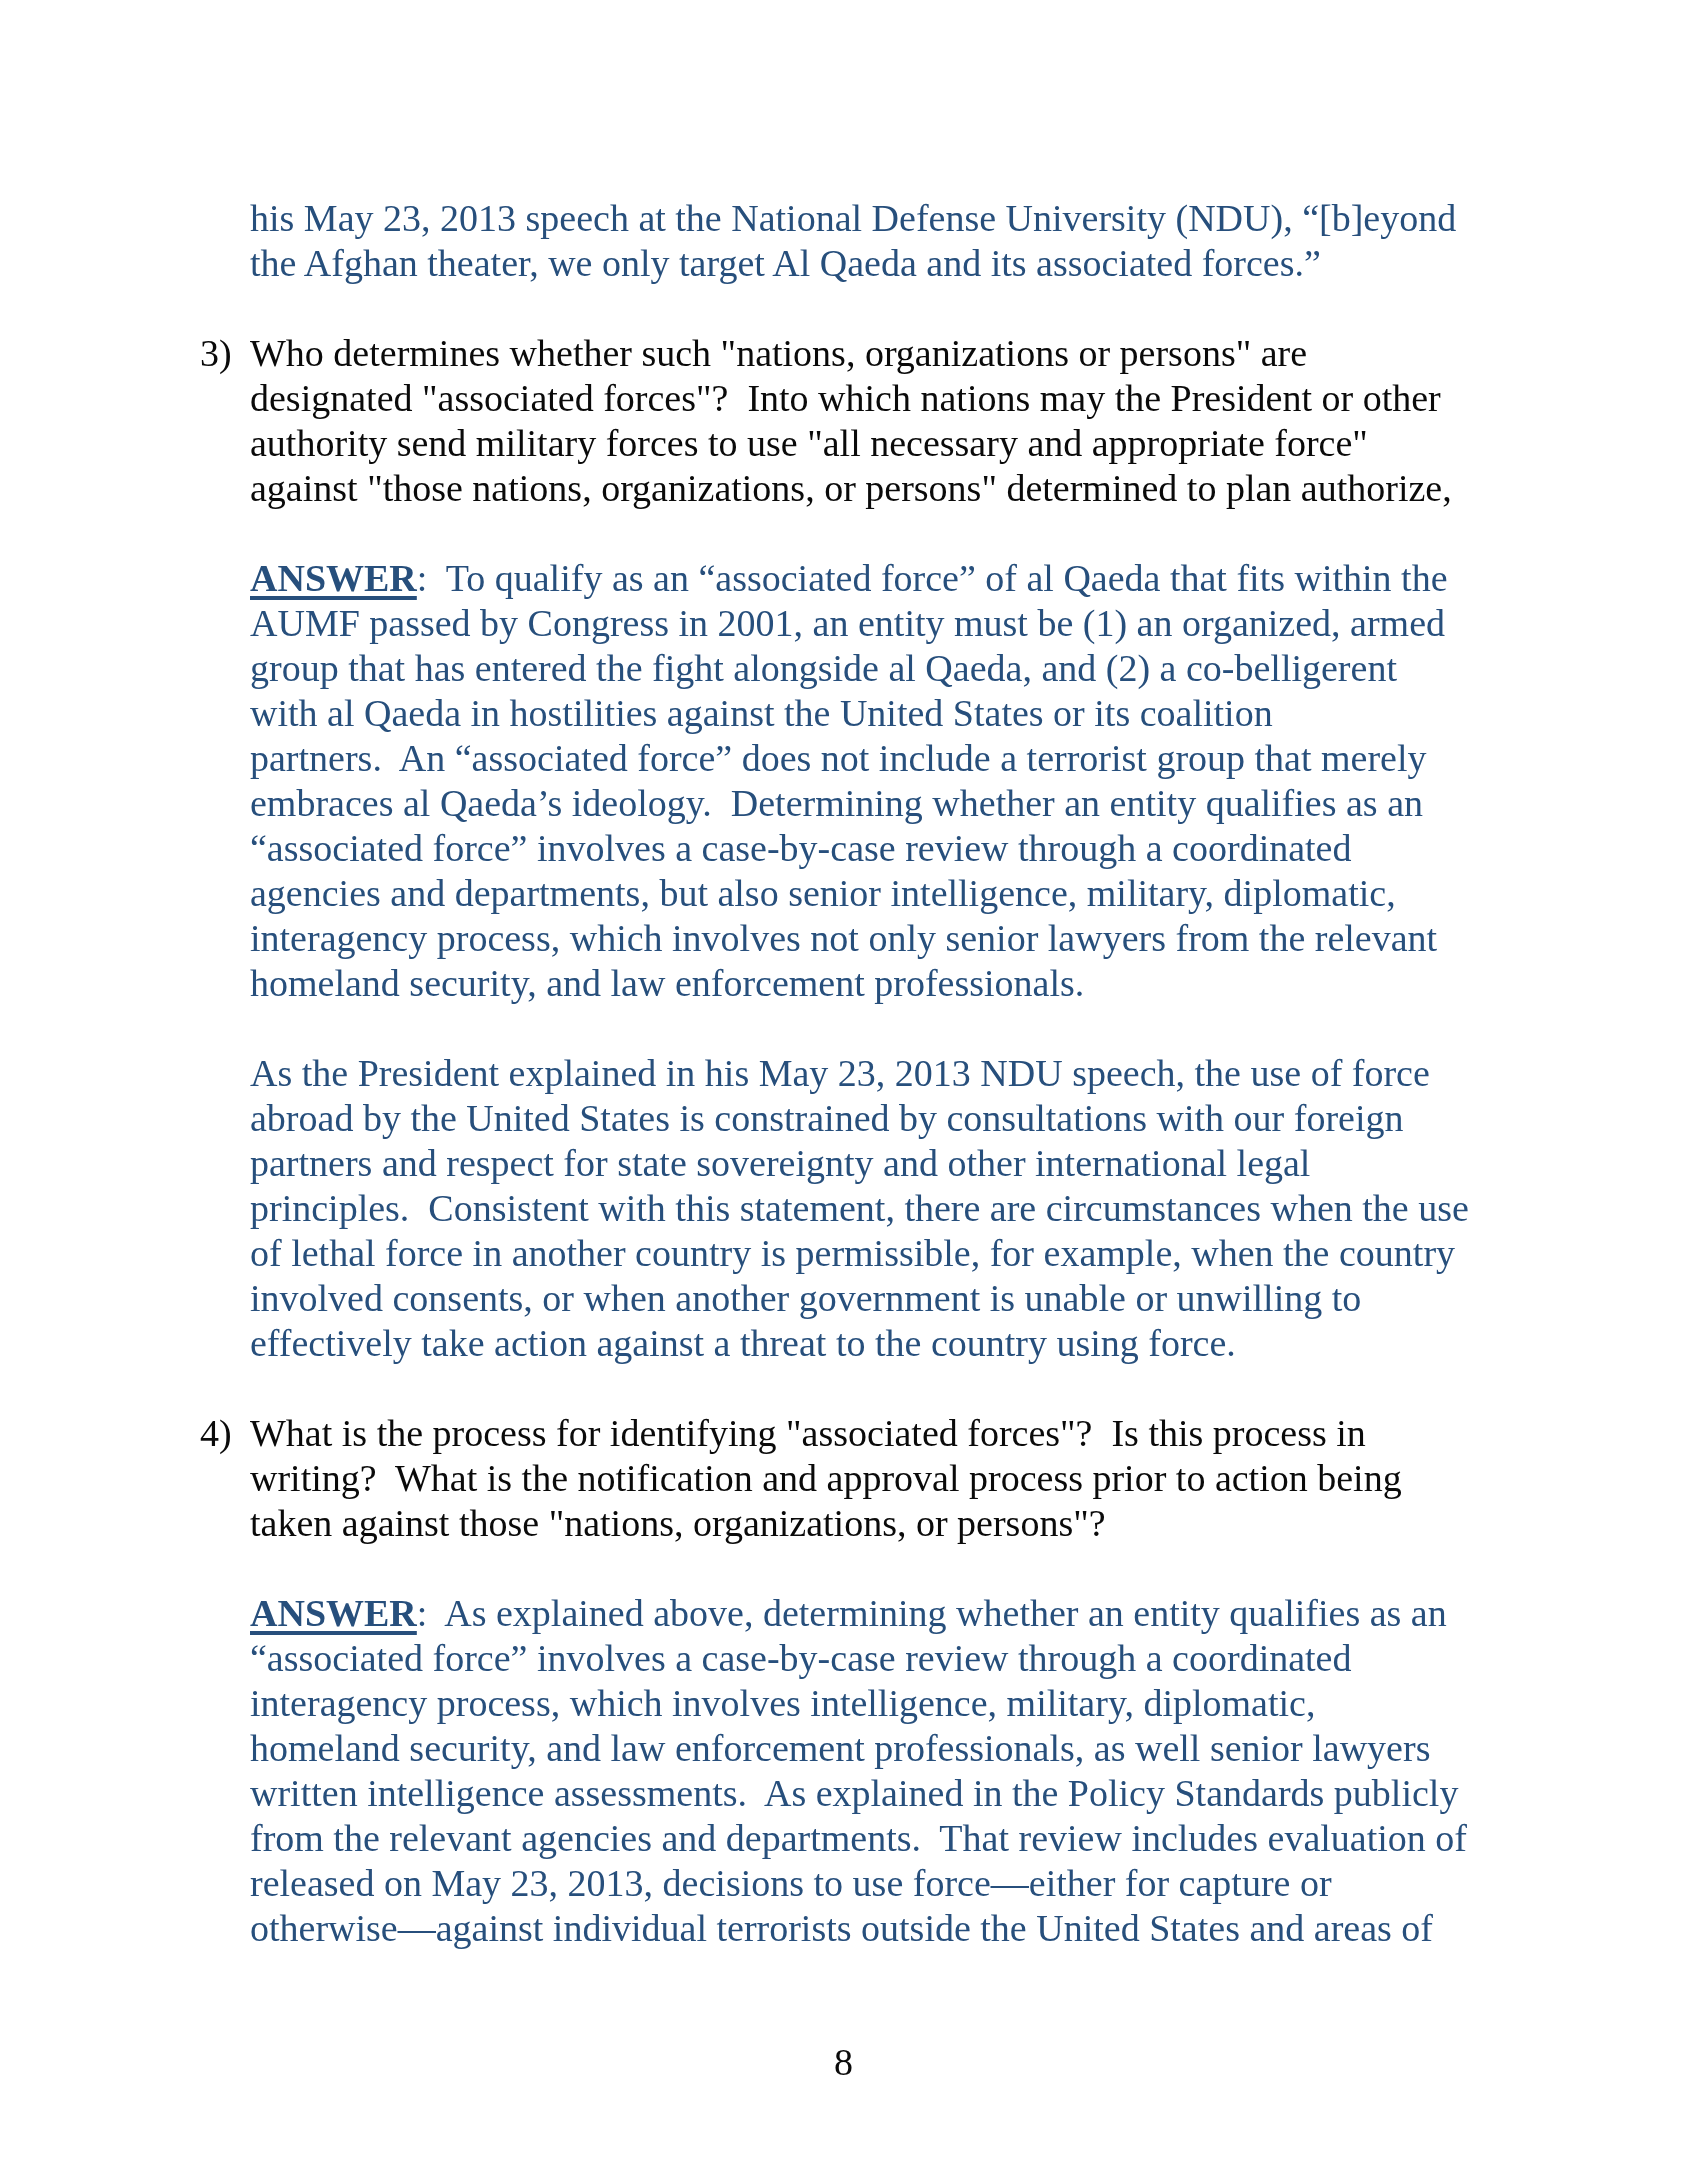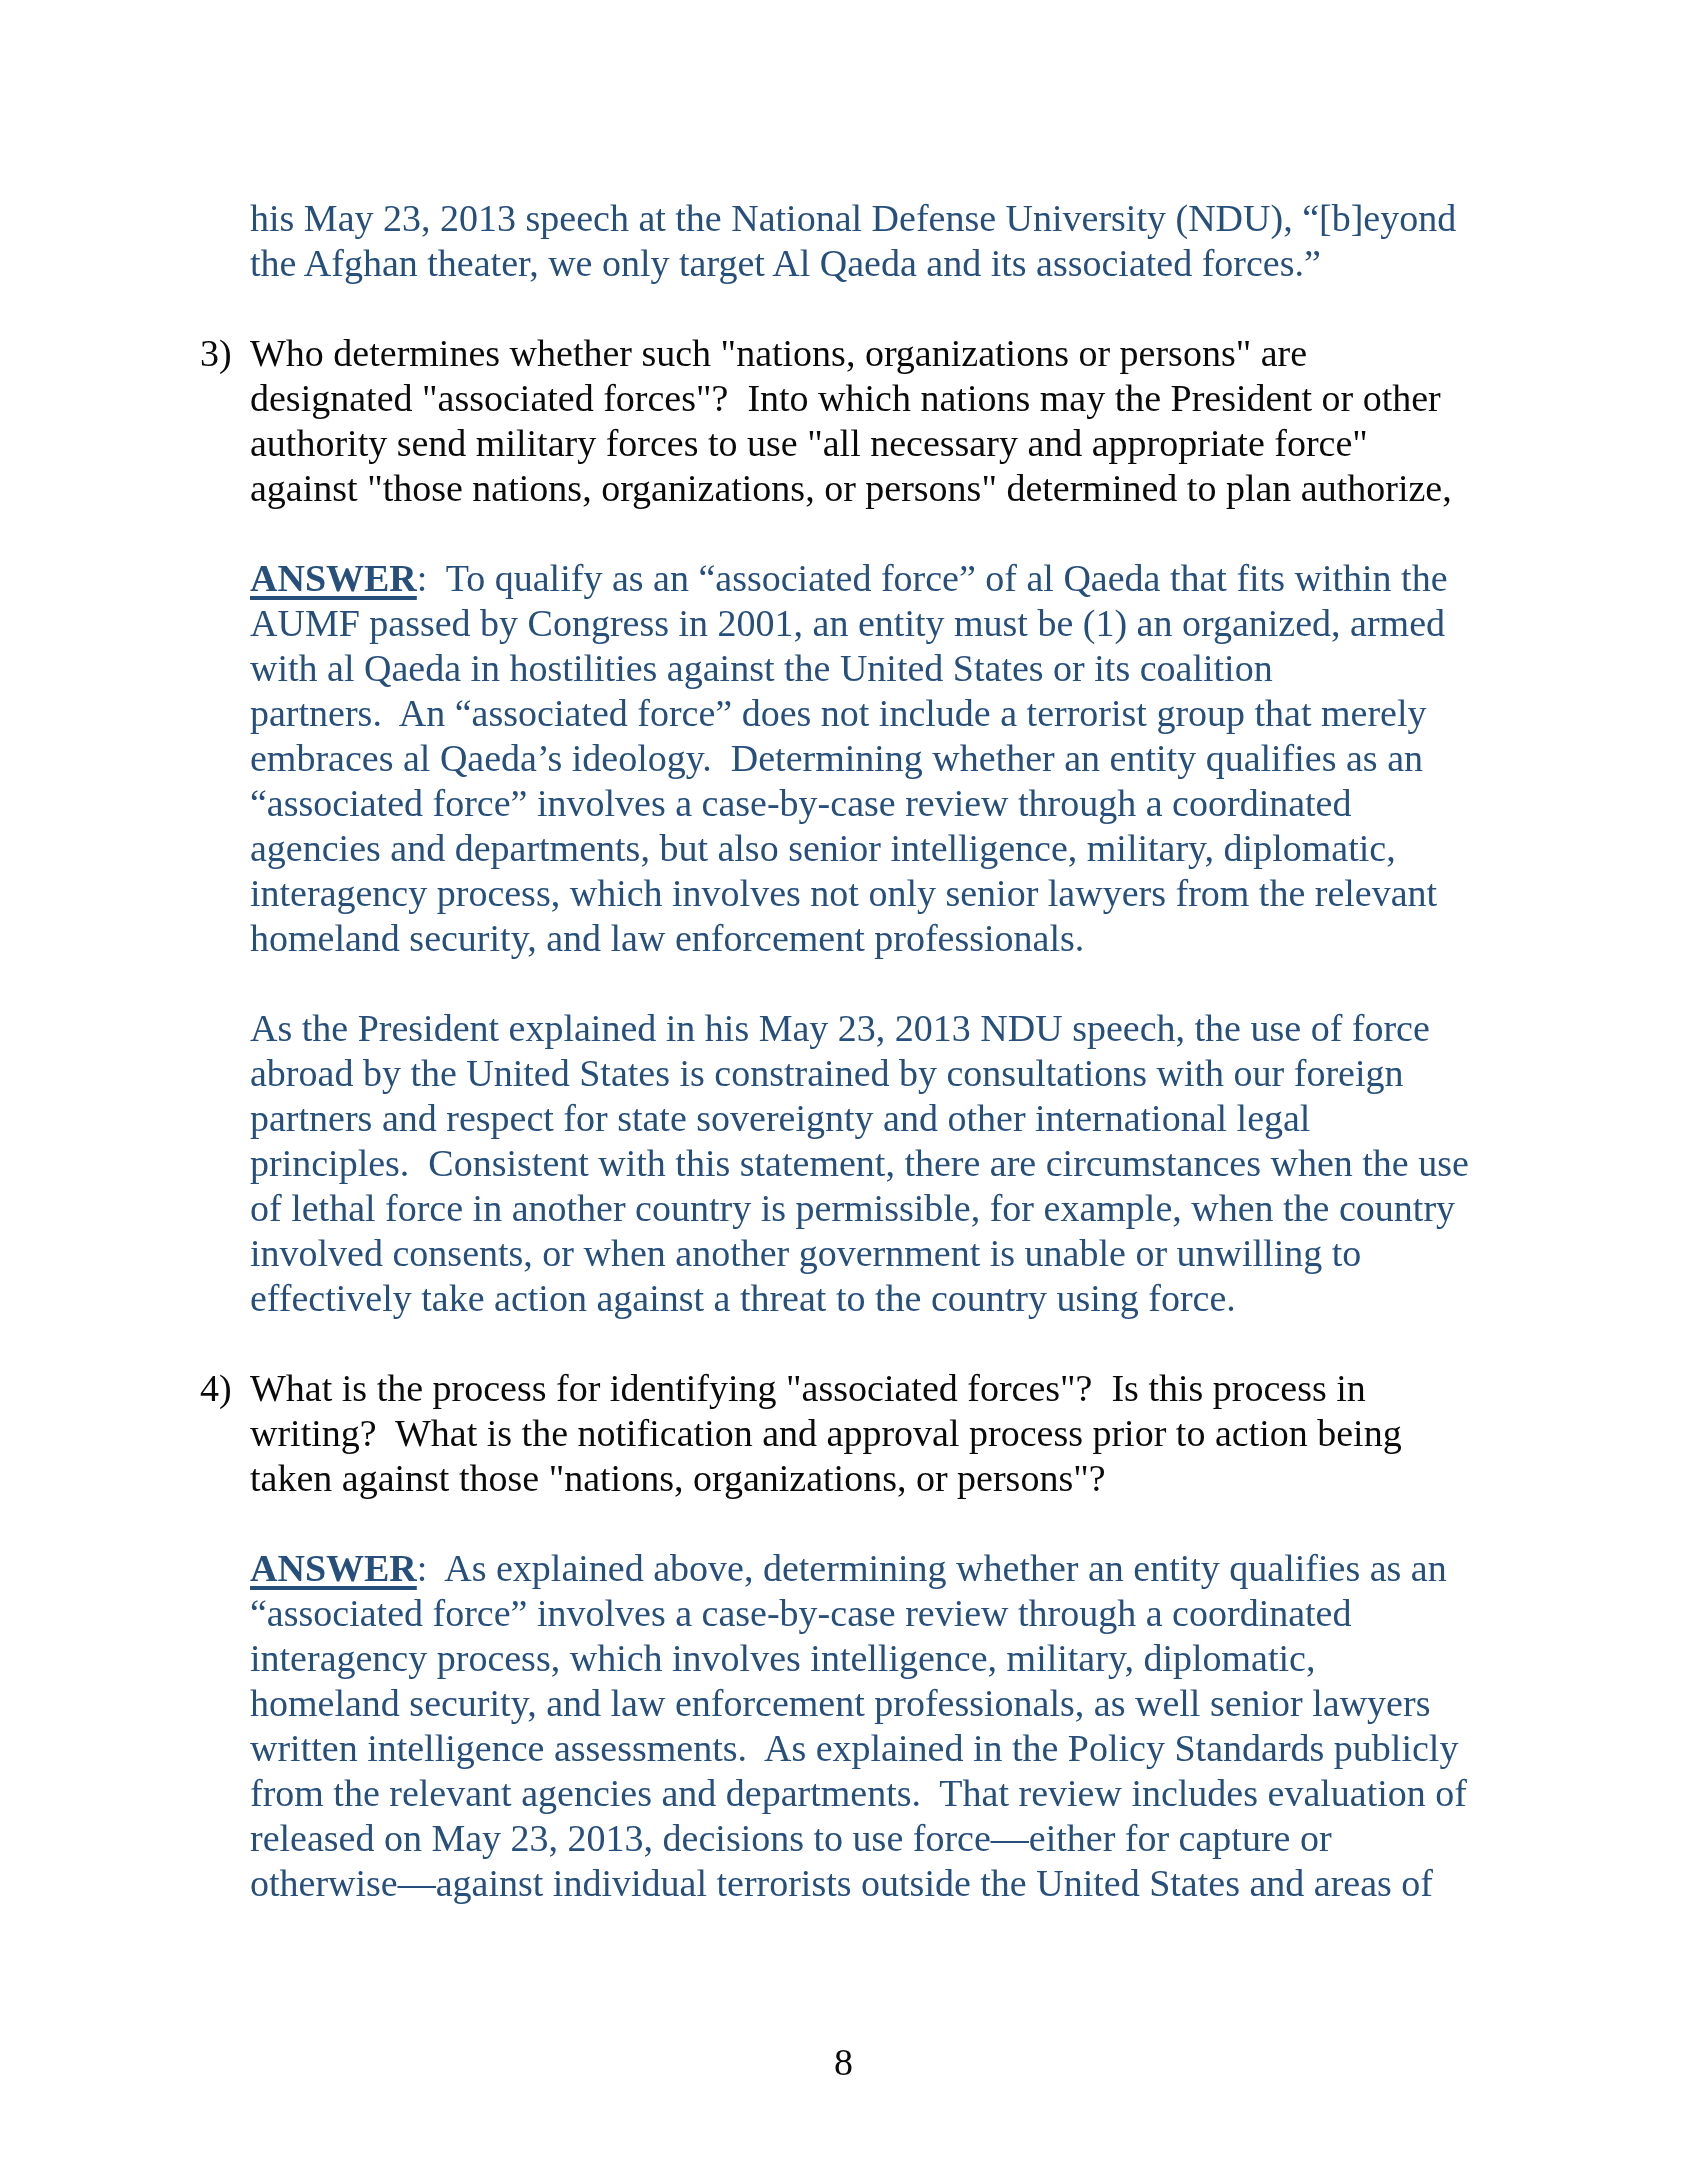--- a/index.html
+++ b/index.html
@@ -65,20 +65,21 @@
       </div>
       <div class="block question">
         <div class="line"><span class="marker">3)</span>Who determines whether such "nations, organizations or persons" are</div>
         <div class="line">designated "associated forces"?  Into which nations may the President or other</div>
         <div class="line">authority send military forces to use "all necessary and appropriate force"</div>
         <div class="line">against "those nations, organizations, or persons" determined to plan authorize,</div>
       </div>
       <div class="block answer">
         <div class="line"><span class="answer-label">ANSWER</span><span>:  To qualify as an “associated force” of al Qaeda that fits within the</span></div>
         <div class="line">AUMF passed by Congress in 2001, an entity must be (1) an organized, armed</div>
+        <div class="line">group that has entered the fight alongside al Qaeda, and (2) a co-belligerent</div>
         <div class="line">with al Qaeda in hostilities against the United States or its coalition</div>
         <div class="line">partners.  An “associated force” does not include a terrorist group that merely</div>
         <div class="line">embraces al Qaeda’s ideology.  Determining whether an entity qualifies as an</div>
         <div class="line">“associated force” involves a case-by-case review through a coordinated</div>
         <div class="line">agencies and departments, but also senior intelligence, military, diplomatic,</div>
         <div class="line">interagency process, which involves not only senior lawyers from the relevant</div>
         <div class="line">homeland security, and law enforcement professionals.</div>
       </div>
       <div class="block paragraph">
         <div class="line">As the President explained in his May 23, 2013 NDU speech, the use of force</div>

